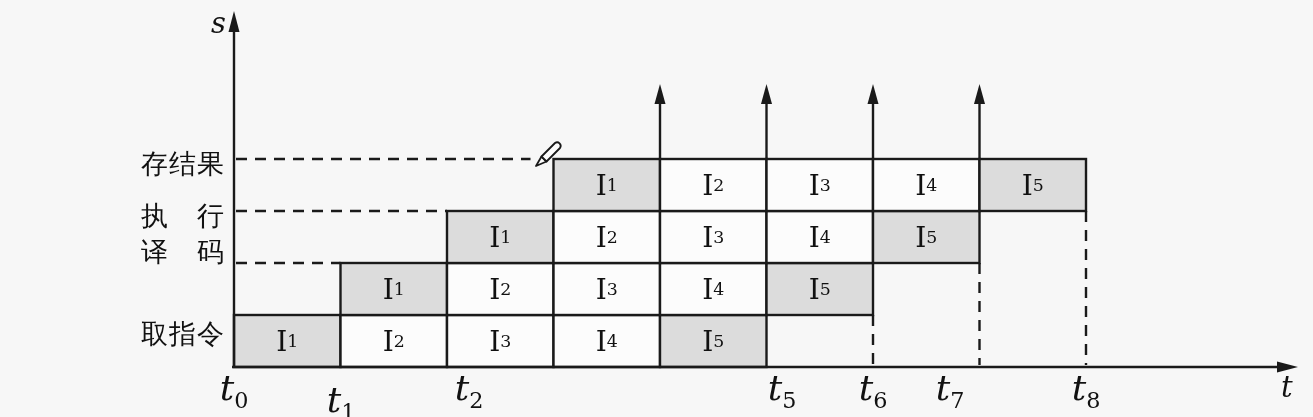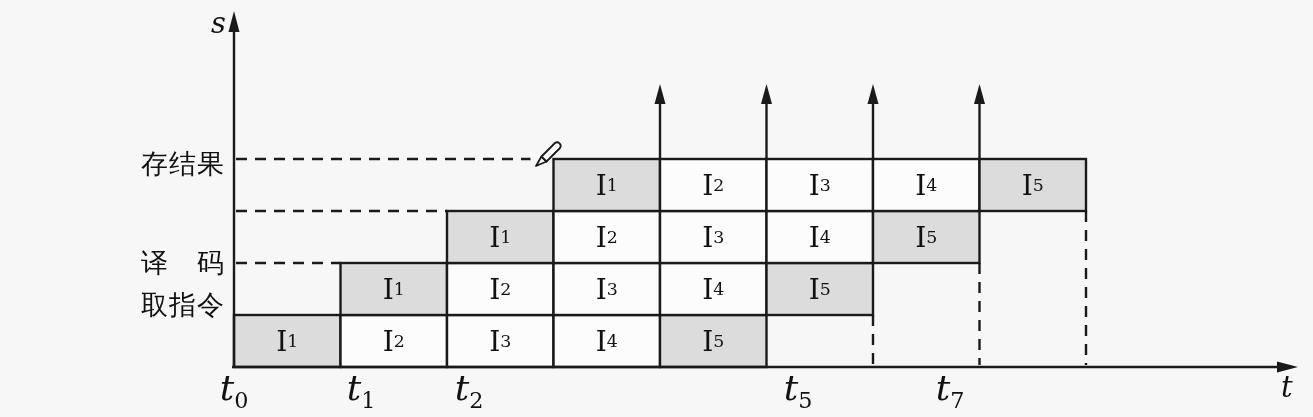--- a/index.html
+++ b/index.html
@@ -72,41 +72,44 @@
       <polygon points="873,84 867.5,104 878.5,104" fill="#1a1a1a"></polygon>
       <line x1="979.5" y1="159" x2="979.5" y2="101" stroke="#1a1a1a" stroke-width="2.4"></line>
       <polygon points="979.5,84 974,104 985,104" fill="#1a1a1a"></polygon>
       <g transform="translate(531,137)" fill="#fdfdfd" stroke="#1a1a1a" stroke-width="1.8" stroke-linejoin="round">
   <path d="M5 29 L10.5 19.5 L15.5 24.5 Z"></path>
   <path d="M10.5 19.5 L24 6 A3.6 3.6 0 0 1 29 11 L15.5 24.5 Z"></path>
 </g>
     </svg>
   <div class="axis-label s">s</div>
   <div class="axis-label t">t</div>
-<div class="stage-label" style="top: 288px;">取指令</div>
+<div class="stage-label" style="top: 317px;">取指令</div>
     <div class="cell-label" style="left: 234px; top: 315px; width: 106.5px; height: 52px;">I<sub>1</sub></div>
     <div class="cell-label" style="left: 340.5px; top: 315px; width: 106.5px; height: 52px;">I<sub>2</sub></div>
     <div class="cell-label" style="left: 447px; top: 315px; width: 106.5px; height: 52px;">I<sub>3</sub></div>
     <div class="cell-label" style="left: 553.5px; top: 315px; width: 106.5px; height: 52px;">I<sub>4</sub></div>
     <div class="cell-label" style="left: 660px; top: 315px; width: 106.5px; height: 52px;">I<sub>5</sub></div>
-    <div class="stage-label" style="top: 246px;">译　码</div>
+    <div class="stage-label" style="top: 235px;">译　码</div>
     <div class="cell-label" style="left: 340.5px; top: 263px; width: 106.5px; height: 52px;">I<sub>1</sub></div>
     <div class="cell-label" style="left: 447px; top: 263px; width: 106.5px; height: 52px;">I<sub>2</sub></div>
     <div class="cell-label" style="left: 553.5px; top: 263px; width: 106.5px; height: 52px;">I<sub>3</sub></div>
     <div class="cell-label" style="left: 660px; top: 263px; width: 106.5px; height: 52px;">I<sub>4</sub></div>
     <div class="cell-label" style="left: 766.5px; top: 263px; width: 106.5px; height: 52px;">I<sub>5</sub></div>
+    <div class="stage-label" style="top: 199px;">执　行</div>
     <div class="cell-label" style="left: 447px; top: 211px; width: 106.5px; height: 52px;">I<sub>1</sub></div>
     <div class="cell-label" style="left: 553.5px; top: 211px; width: 106.5px; height: 52px;">I<sub>2</sub></div>
     <div class="cell-label" style="left: 660px; top: 211px; width: 106.5px; height: 52px;">I<sub>3</sub></div>
     <div class="cell-label" style="left: 766.5px; top: 211px; width: 106.5px; height: 52px;">I<sub>4</sub></div>
     <div class="cell-label" style="left: 873px; top: 211px; width: 106.5px; height: 52px;">I<sub>5</sub></div>
     <div class="stage-label" style="top: 147px;">存结果</div>
     <div class="cell-label" style="left: 553.5px; top: 159px; width: 106.5px; height: 52px;">I<sub>1</sub></div>
     <div class="cell-label" style="left: 660px; top: 159px; width: 106.5px; height: 52px;">I<sub>2</sub></div>
     <div class="cell-label" style="left: 766.5px; top: 159px; width: 106.5px; height: 52px;">I<sub>3</sub></div>
     <div class="cell-label" style="left: 873px; top: 159px; width: 106.5px; height: 52px;">I<sub>4</sub></div>
     <div class="cell-label" style="left: 979.5px; top: 159px; width: 106.5px; height: 52px;">I<sub>5</sub></div>
     <div class="tick-label" style="left: 234px;">t<sub>0</sub></div>
-    <div class="tick-label" style="left: 361px;">t<sub>1</sub></div>
+    <div class="tick-label" style="left: 341px; margin-top: 12px;">t<sub>1</sub></div>
     <div class="tick-label" style="left: 469px;">t<sub>2</sub></div>
-    <div class="tick-label" style="left: 798px;">t<sub>5</sub></div>
+    <div class="tick-label" style="left: 782px;">t<sub>5</sub></div>
+    <div class="tick-label" style="left: 873px;">t<sub>6</sub></div>
     <div class="tick-label" style="left: 950px;">t<sub>7</sub></div>
+    <div class="tick-label" style="left: 1086px;">t<sub>8</sub></div>
   </div>
 
 </body></html>

